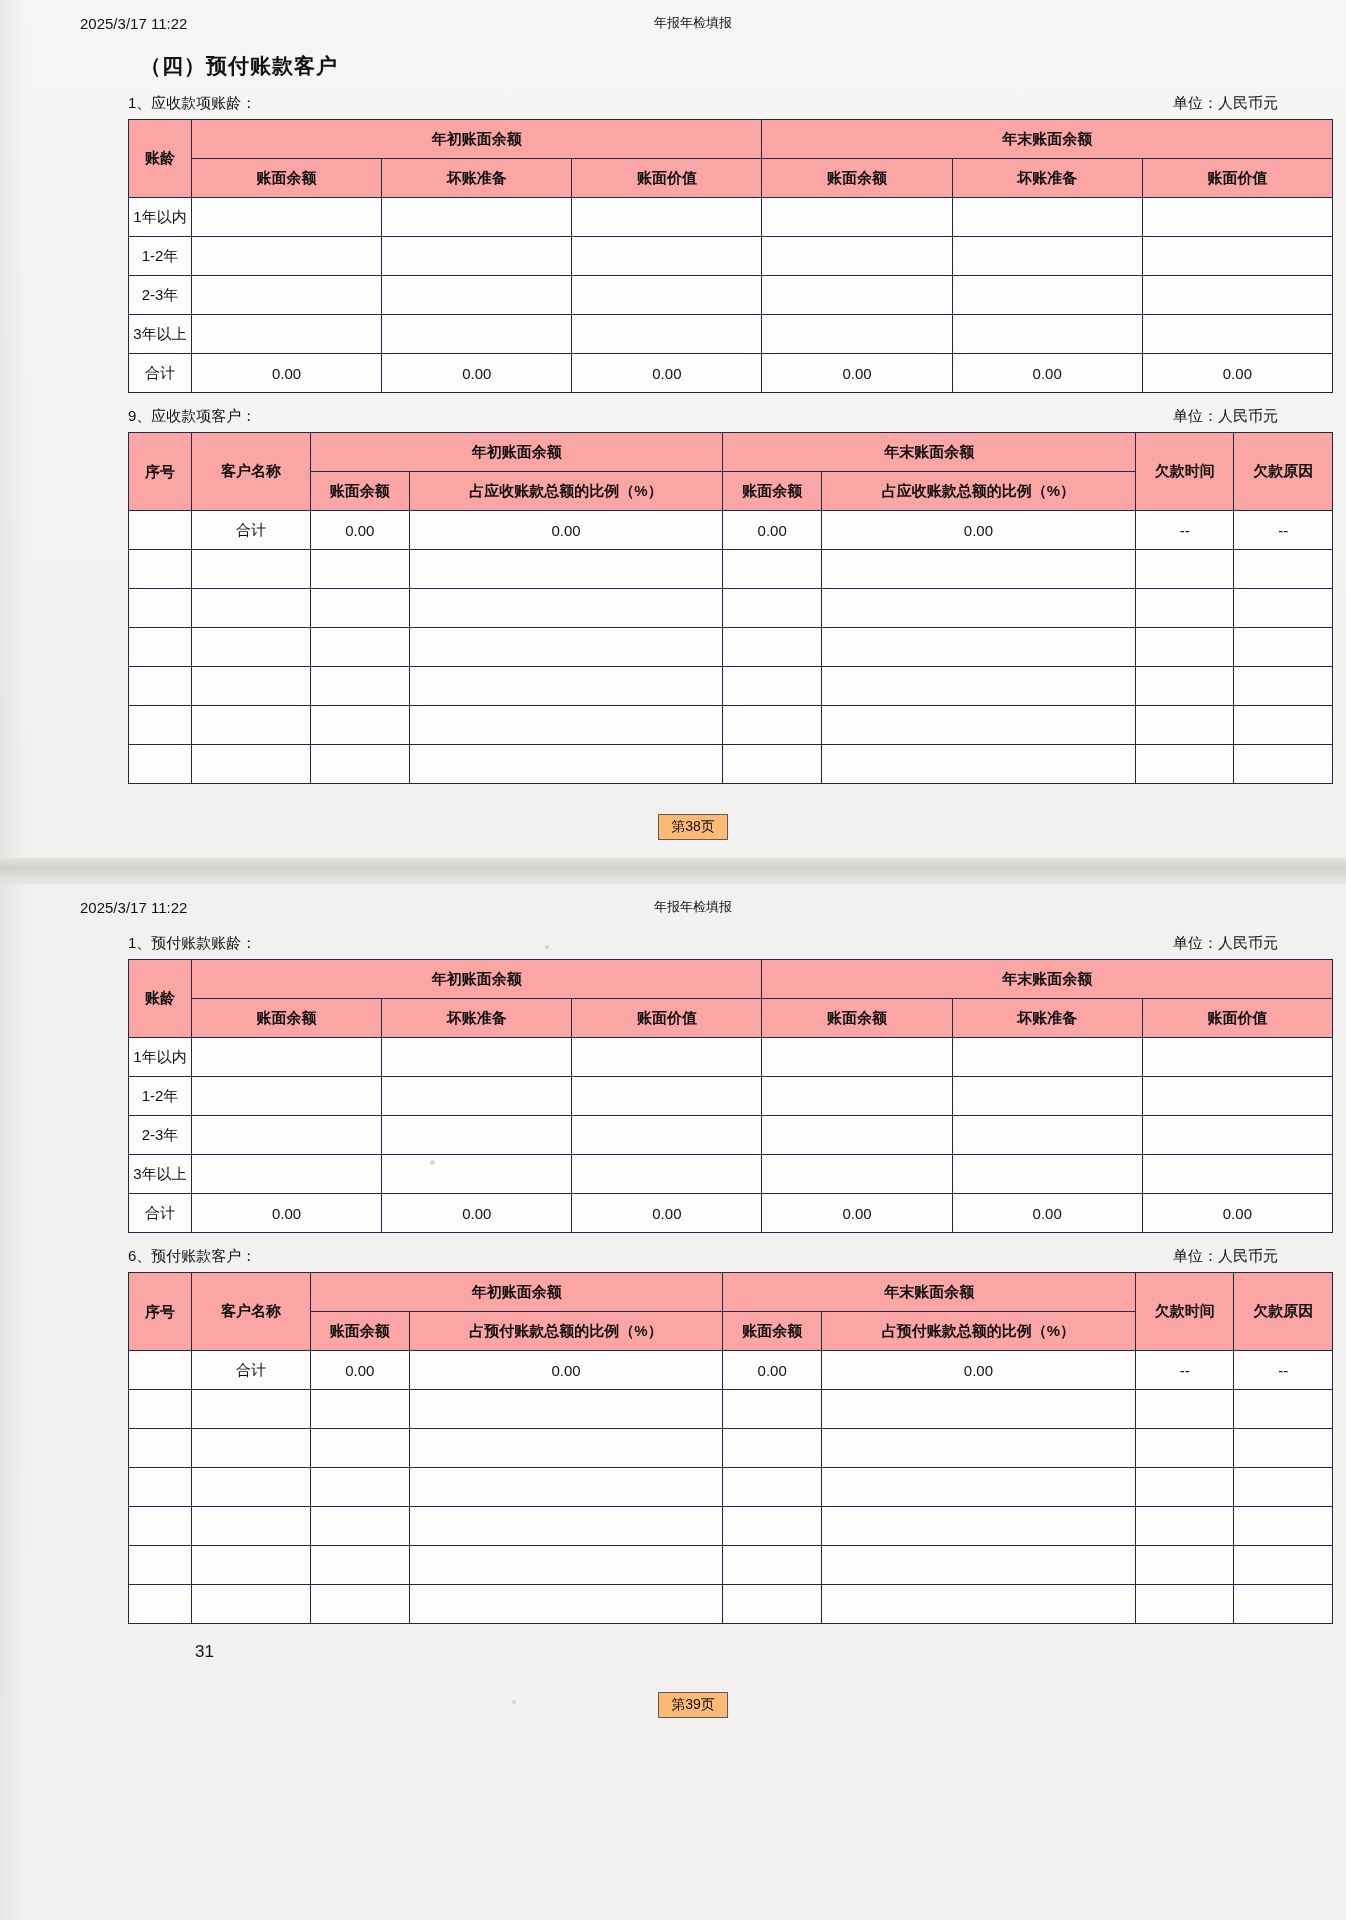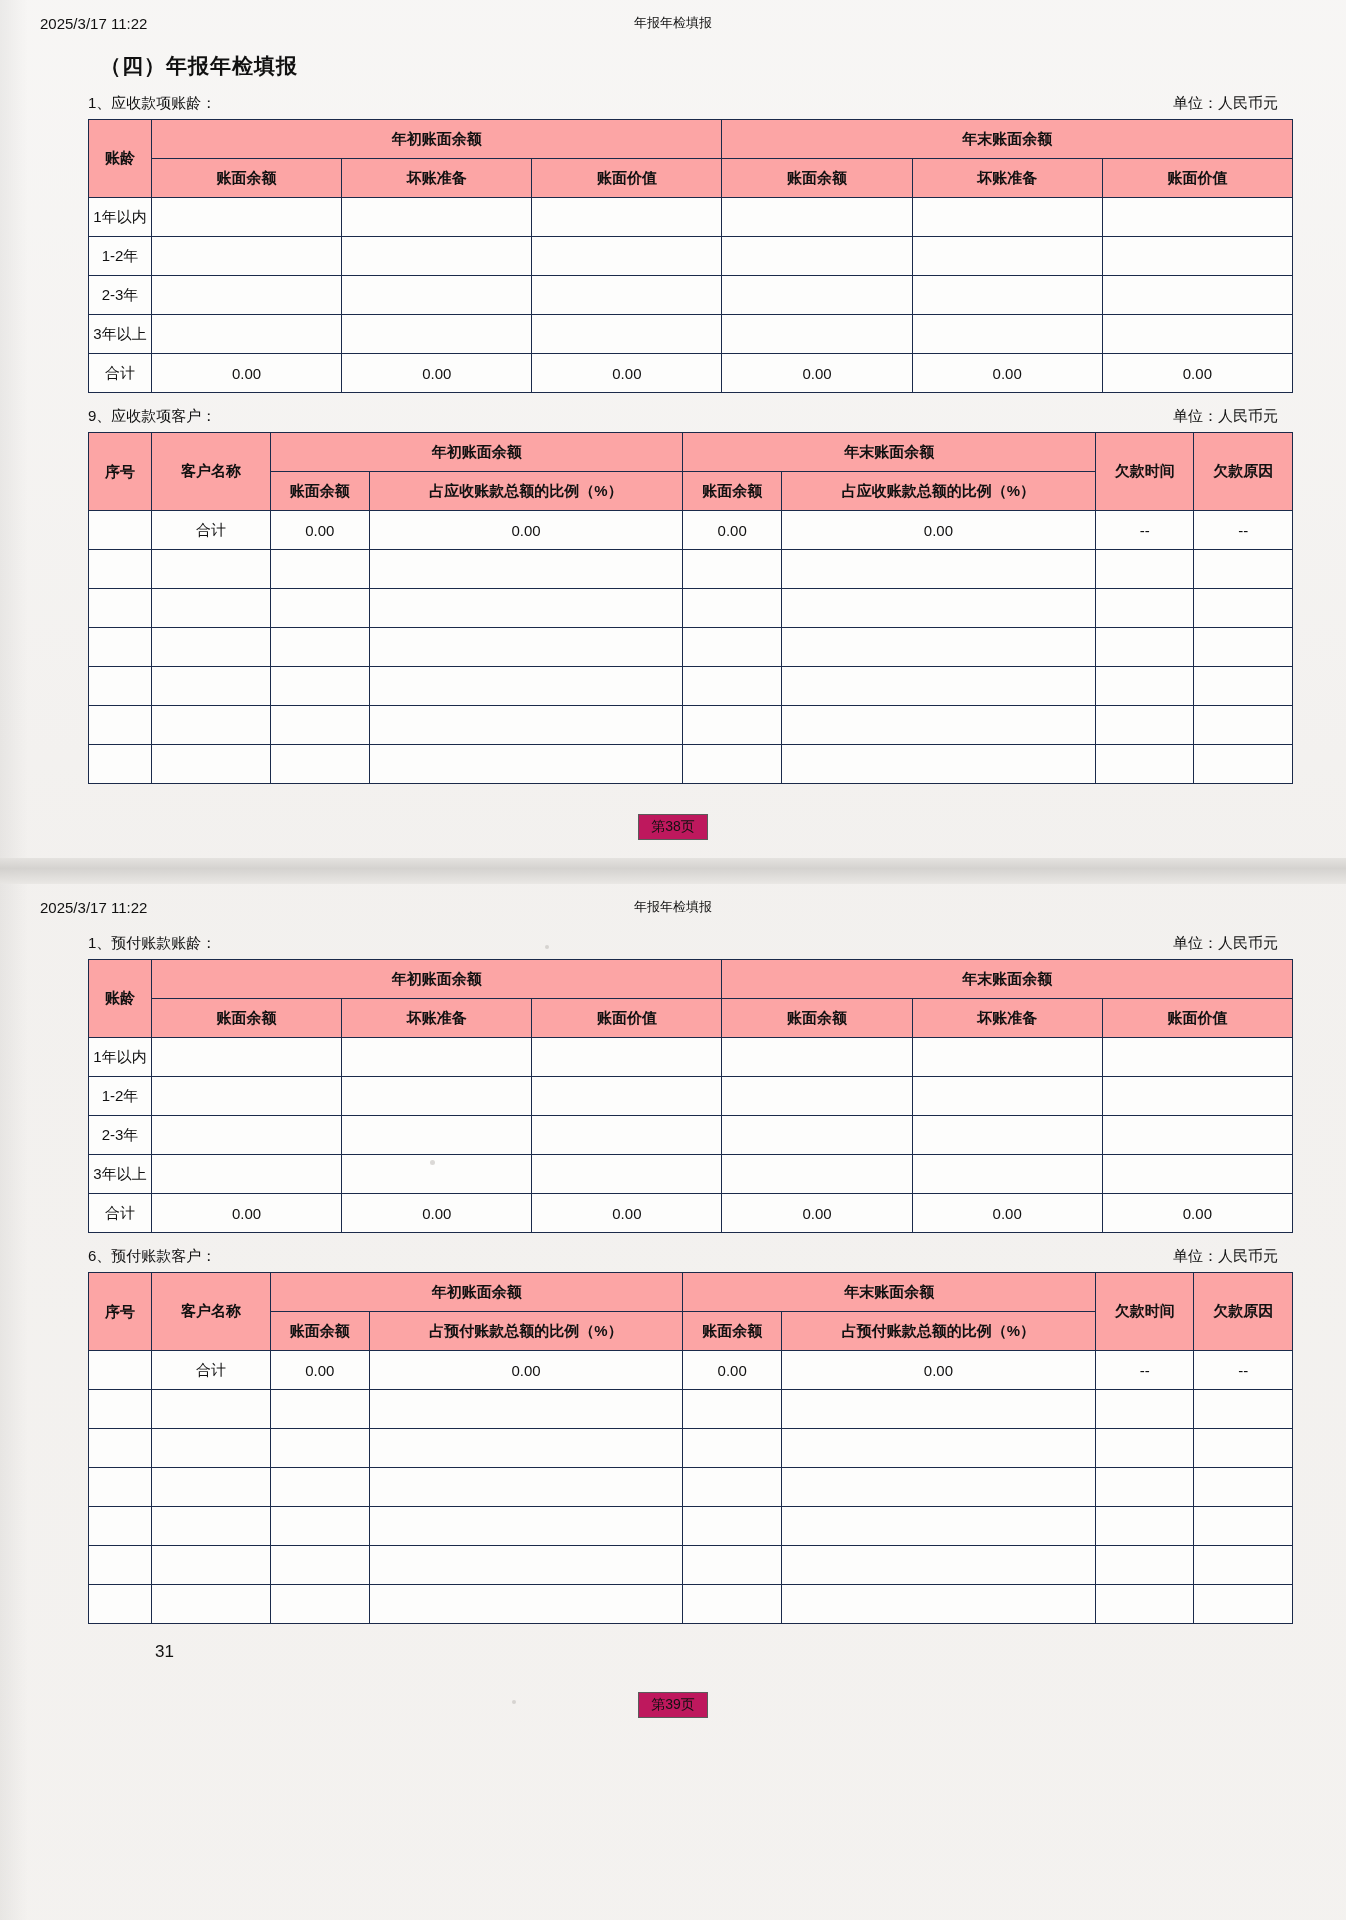--- a/index.html
+++ b/index.html
@@ -20,20 +20,21 @@
     position:absolute;
     inset:0;
     background:
       linear-gradient(90deg, rgba(0,0,0,0.05) 0px, rgba(0,0,0,0.0) 28px),
       linear-gradient(180deg, rgba(255,255,255,0.35), rgba(240,238,235,0.2) 45%, rgba(245,243,240,0.35));
     pointer-events:none;
   }
   .sheet{
     position:relative;
     padding:0 40px;
+    margin-left:40px;
   }
   
   .meta-row{
     display:flex;
     align-items:center;
     font-size:15px;
     padding-top:14px;
     padding-bottom:4px;
   }
   .meta-date{width:230px;}
@@ -84,21 +85,21 @@
 
   .page-foot{
     text-align:center;
     margin-top:30px;
   }
   .page-foot span{
     display:inline-block;
     border:1px solid #5b5b5b;
     padding:3px 12px;
     font-size:14px;
-    background:#be185d;
+    background:#fdba74;
   }
   .divider{
     height:26px;
     background:
       linear-gradient(180deg,#e2e0dd,#cfcdca 40%,#e8e6e3);
     margin:18px 0 0 0;
     opacity:.85;
   }
   .page-num{
     font-size:17px;
@@ -113,21 +114,21 @@
   <div class="scan"></div>
 
   <div class="sheet">
 
     <div class="meta-row">
       <div class="meta-date">2025/3/17 11:22</div>
       <div class="meta-title">年报年检填报</div>
       <div class="meta-right"></div>
     </div>
 
-    <div class="sec-title">（四）年报年检填报</div>
+    <div class="sec-title">（四）预付账款客户</div>
 
     <div class="sub-row">
       <div class="sub-label">1、应收款项账龄：</div>
       <div class="unit">单位：人民币元</div>
     </div>
 
     <table class="grid">
       <tbody>
           <tr>
         <th rowspan="2" class="narrow">账龄</th>

